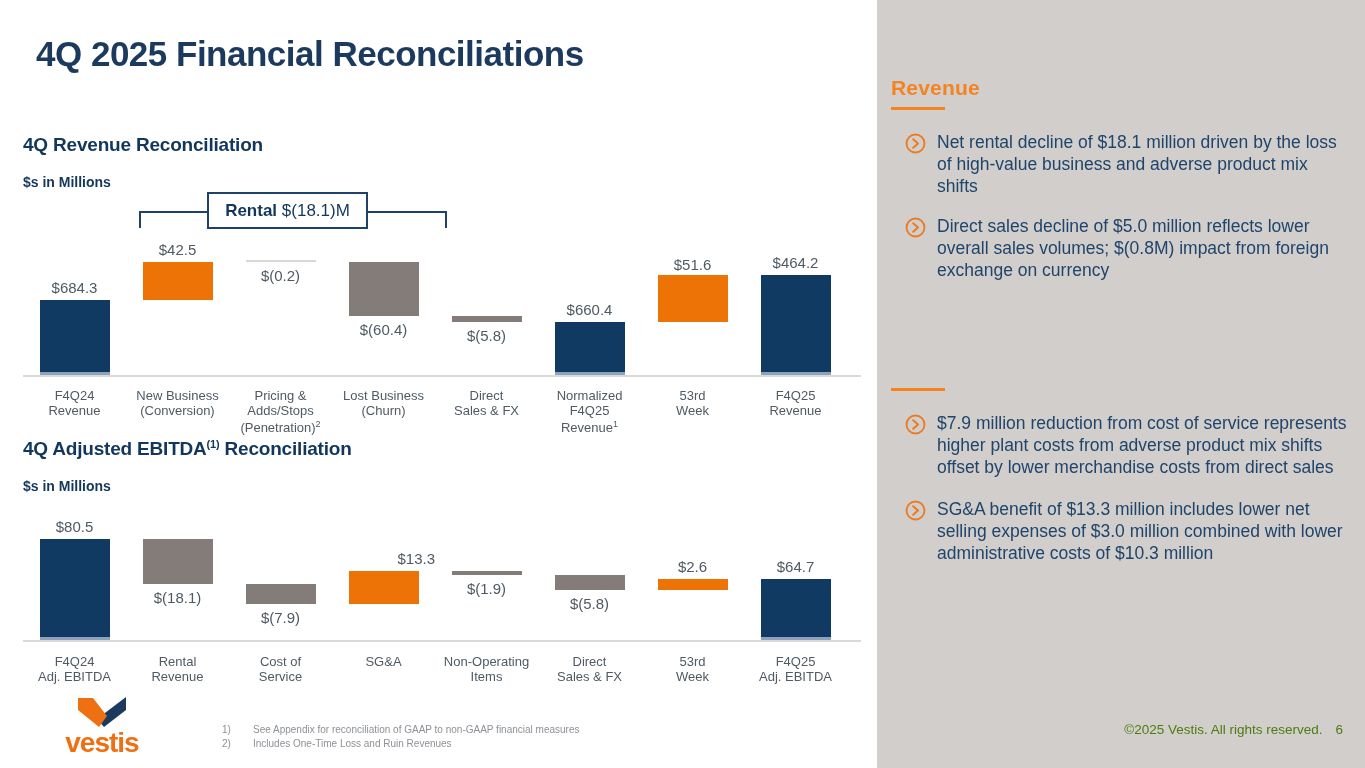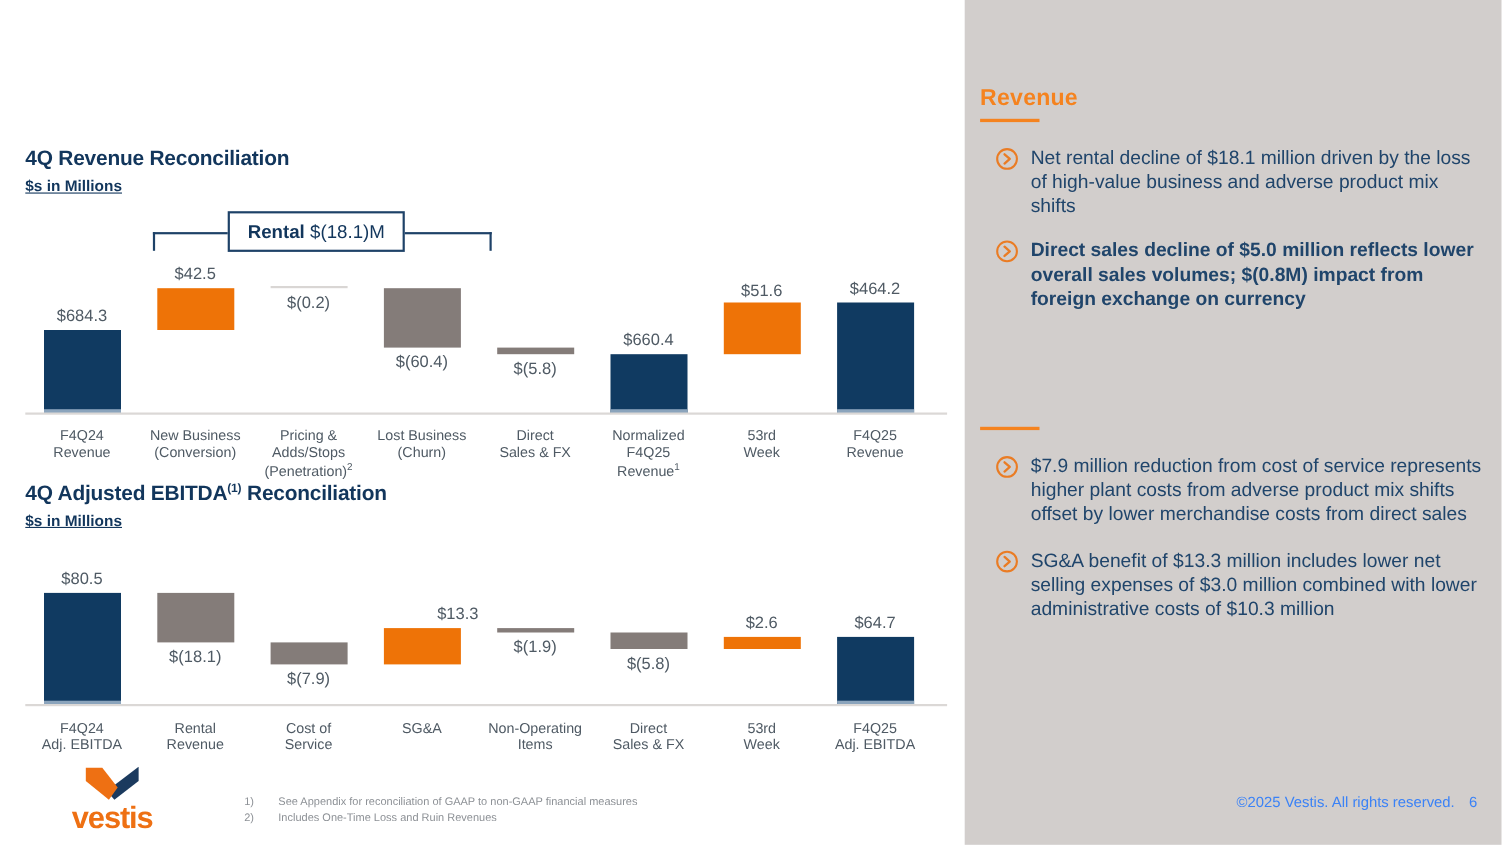--- a/index.html
+++ b/index.html
@@ -13,21 +13,21 @@
   
   .page-title {
     position:absolute; left:36px; top:34px; margin:0;
     font-size:35px; font-weight:bold; letter-spacing:-0.5px; color:#1b3a5e;
   }
   .chart-header { position:absolute; left:23px; }
   #ch1-header { top:134px; }
   #ch2-header { top:438px; }
   .chart-title { font-size:19px; font-weight:bold; color:#12365c; letter-spacing:-0.2px; }
   .chart-title sup { font-size:11px; }
-  .chart-units { font-size:14px; font-weight:bold; color:#12365c; margin-top:5px;text-decoration:underline; }
+  .chart-units { font-size:14px; font-weight:bold; color:#12365c; margin-top:18px; }
 
   
   .bracket {
     position:absolute; left:139px; top:211px; width:304px; height:15px;
     border-top:2px solid #1e4268; border-left:2px solid #1e4268; border-right:2px solid #1e4268;
   }
   .bracket-box {
     position:absolute; left:207px; top:192px; width:161px; height:37px; z-index:2;
     background:#ffffff; border:2px solid #1e4268; box-sizing:border-box;
     display:flex; align-items:center; justify-content:center;
@@ -77,33 +77,34 @@
     display:flex; align-items:flex-start; gap:11px;
     font-size:17.5px; line-height:1.26; color:#20456b;
   }
   .sb-bullets li .bicon { flex:0 0 auto; margin-top:2px; }
 
   
   .footnotes { position:absolute; left:222px; top:724px; font-size:10px; color:#8d9196; }
   .footnote-row { display:flex; margin-bottom:3px; }
   .fn-num { width:31px; }
   .footer {
-    position:absolute; right:22px; top:722px; font-size:13.5px; color:#3b82f6;
+    position:absolute; right:22px; top:722px; font-size:13.5px; color:#4d7c0f;
   }
   .footer .page-num { margin-left:13px; }
   .logo { position:absolute; left:50px; top:697px; width:104px; text-align:center; }
   .logo-word {
     font-size:28px; font-weight:bold; letter-spacing:-1px; color:#ee7013; margin-top:-5px;
   }
 </style>
 </head>
 <body>
 
 <div class="slide">
 
+  <h1 class="page-title">4Q 2025 Financial Reconciliations</h1>
 
   <div class="chart-header" id="ch1-header">
     <div class="chart-title"><span>4Q Revenue Reconciliation</span><sup></sup><span></span></div>
     <div class="chart-units">$s in Millions</div>
   </div>
 
   <div class="bracket"></div>
   <div class="bracket-box"><b>Rental</b><span> $(18.1)M</span></div>
 
   <div class="plot" id="plot1">
@@ -174,21 +175,21 @@
       <div class="sb-heading"><span>Revenue</span><sup></sup></div>
       <div class="sb-underline"></div>
       <ul class="sb-bullets">
           <li style="margin-bottom: 18px;">
             <svg class="bicon" width="21" height="21" viewBox="0 0 22 22">
               <circle cx="11" cy="11" r="9.4" fill="none" stroke="#ea7c24" stroke-width="2"></circle>
               <path d="M8.6 6.6 L13.6 11 L8.6 15.4" fill="none" stroke="#ea7c24" stroke-width="2.2" stroke-linecap="round" stroke-linejoin="round"></path>
             </svg>
             <span>Net rental decline of $18.1 million driven by the loss of high-value business and adverse product mix shifts</span>
           </li>
-          <li style="margin-bottom: 0px; font-weight: bold;">
+          <li style="margin-bottom: 0px;">
             <svg class="bicon" width="21" height="21" viewBox="0 0 22 22">
               <circle cx="11" cy="11" r="9.4" fill="none" stroke="#ea7c24" stroke-width="2"></circle>
               <path d="M8.6 6.6 L13.6 11 L8.6 15.4" fill="none" stroke="#ea7c24" stroke-width="2.2" stroke-linecap="round" stroke-linejoin="round"></path>
             </svg>
             <span>Direct sales decline of $5.0 million reflects lower overall sales volumes; $(0.8M) impact from foreign exchange on currency</span>
           </li>
         </ul>
     </div>
     <div class="sb-section" id="sb-ebitda">
       <div class="sb-underline"></div>

